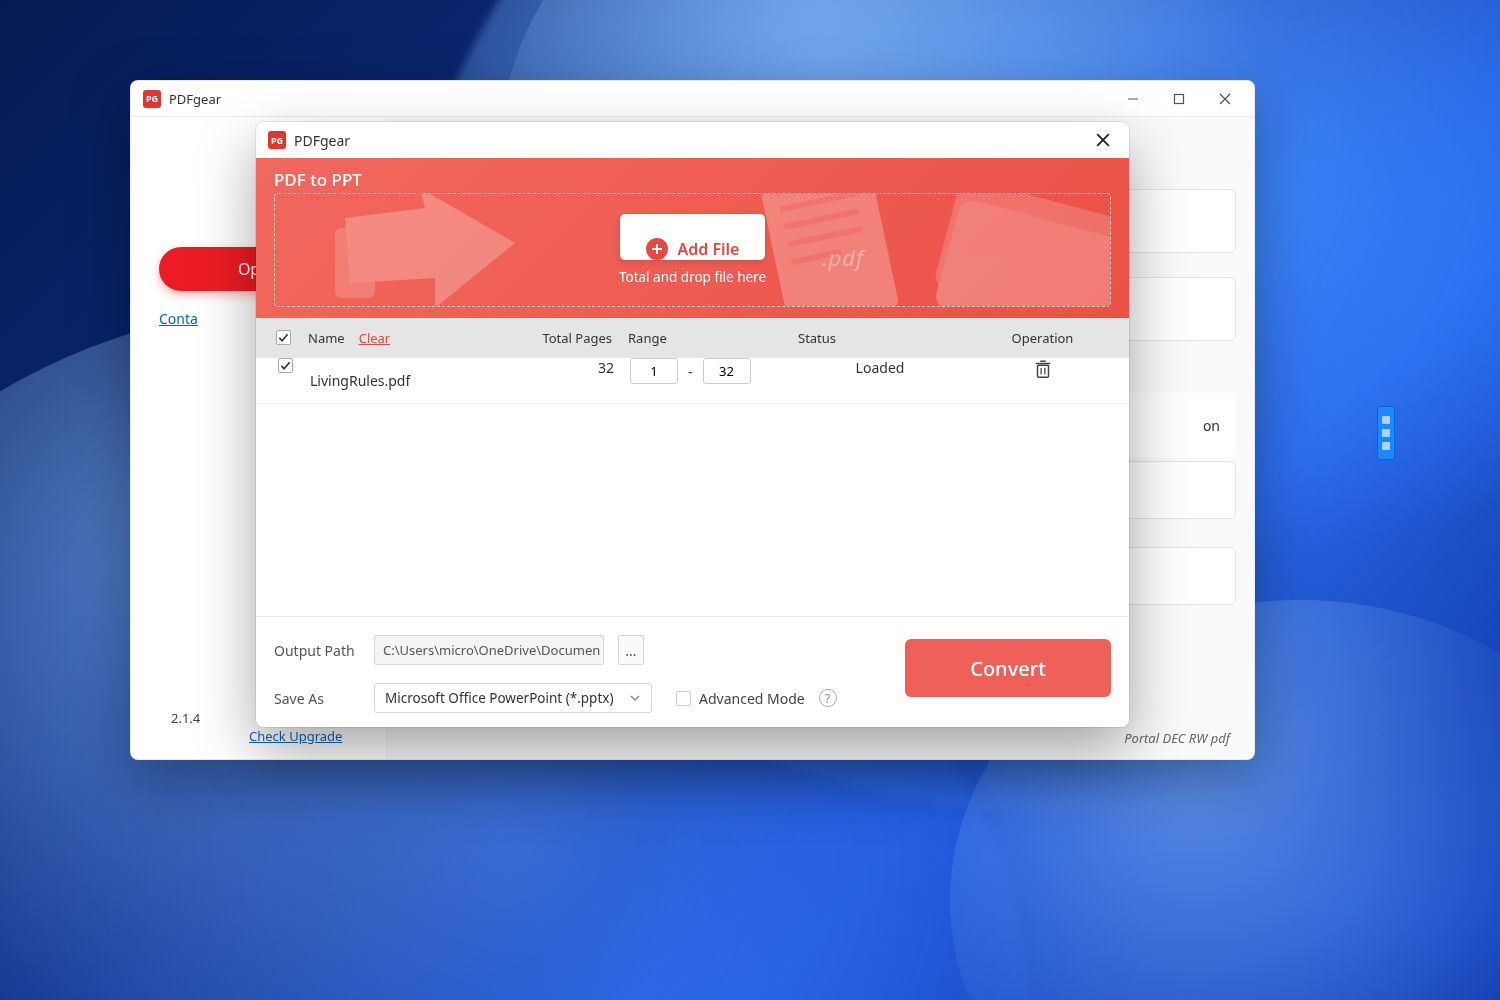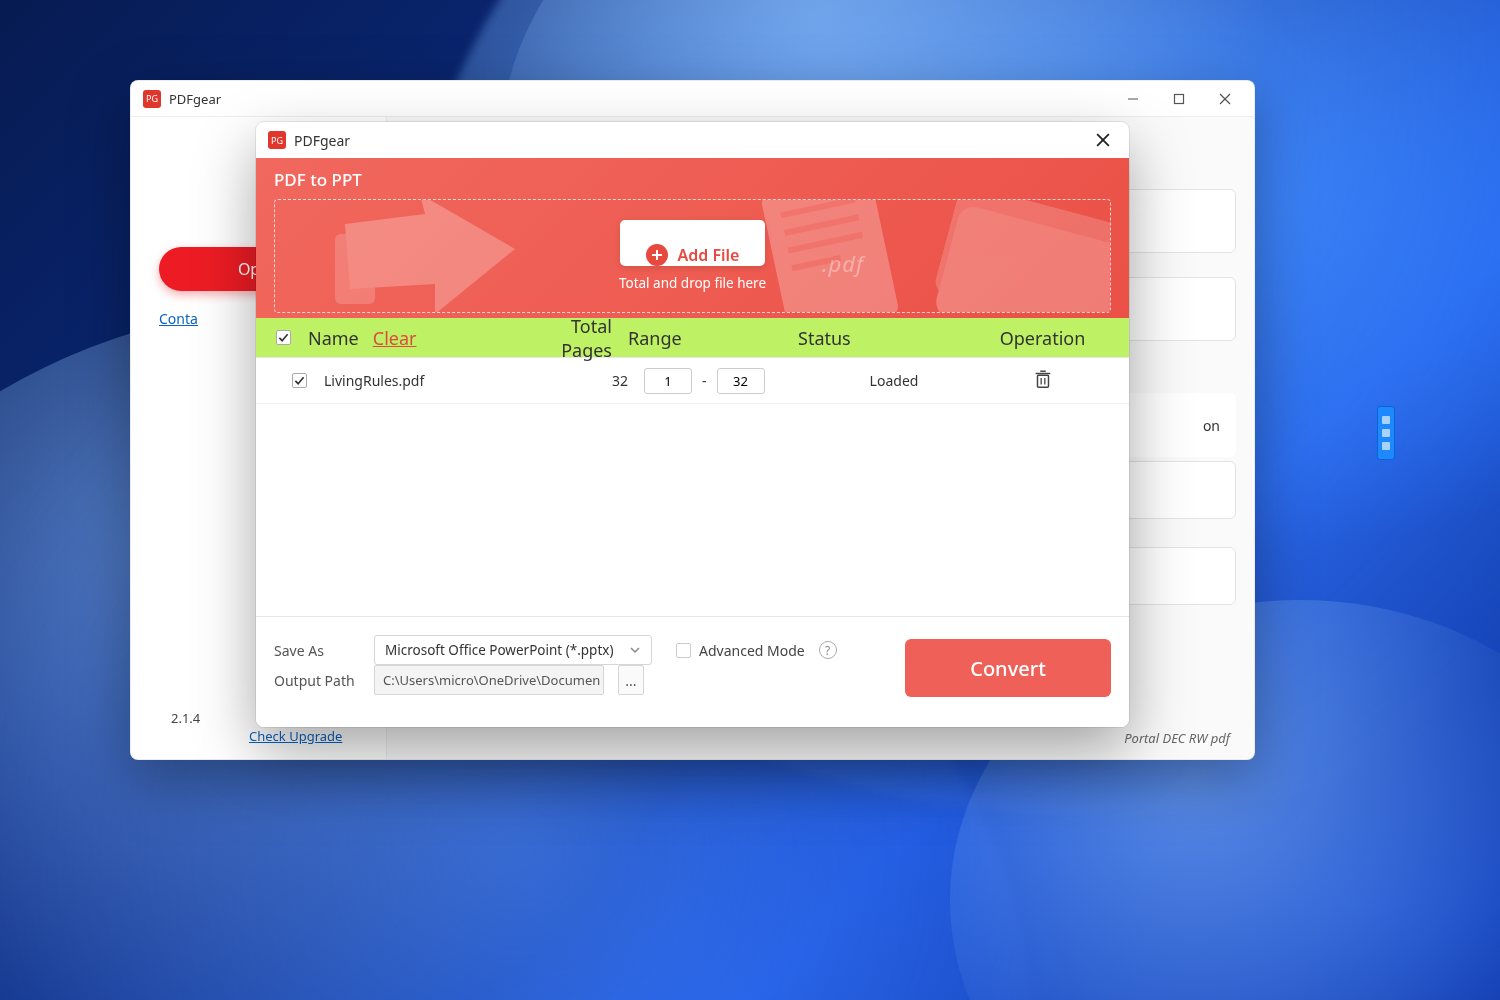--- a/index.html
+++ b/index.html
@@ -40,21 +40,21 @@
     box-shadow: 0 20px 60px rgba(0,0,0,.35);
     overflow: hidden;
     border: 1px solid rgba(0,0,0,.08);
   }
   .titlebar {
     height: 36px; display:flex; align-items:center; padding: 0 6px 0 12px;
     font-size: 13px; color:#333; border-bottom: 1px solid #eee;
   }
   .titlebar .app-icon, .modal-title .app-icon {
     width: 18px; height: 18px; background:#e0362b; border-radius:3px; margin-right:8px;
-    display:flex; align-items:center; justify-content:center; color:#fff; font-size:9px; font-weight:400;
+    display:flex; align-items:center; justify-content:center; color:#fff; font-size:9px; font-weight:700;
   }
   .winbtns { margin-left:auto; display:flex; }
   .winbtn { width:46px; height:36px; display:flex; align-items:center; justify-content:center; color:#555; }
   .winbtn svg { width:12px; height:12px; }
 
   
   .mw-body { position:absolute; top:36px; left:0; right:0; bottom:0; display:flex; }
   .mw-left {
     width: 255px; padding: 130px 28px 0 28px;
     display:flex; flex-direction:column; gap:18px;
@@ -98,21 +98,21 @@
     height:36px; display:flex; align-items:center; padding:0 8px 0 12px; font-size:14px; color:#333;
   }
   .modal-close { margin-left:auto; width:36px; height:36px; display:flex; align-items:center; justify-content:center; color:#222; cursor:pointer;}
   .modal-close svg{width:14px;height:14px;}
 
   .drop-area {
     position:relative; height:160px;
     background: linear-gradient(135deg, #f1685e 0%, #ee5a50 60%, #ea5046 100%);
     color:#fff; padding: 10px 18px 0 18px;
   }
-  .drop-area h2 { font-weight:500; font-size:17px; margin-bottom:8px; }
+  .drop-area h2 { font-weight:500; font-size:17px; margin-bottom:2px; }
   .drop-dashed {
     border:1.5px dashed rgba(255,255,255,.75); border-radius:4px;
     height:114px; display:flex; flex-direction:column; align-items:center; justify-content:center; gap:8px;
     position:relative; overflow:hidden;
   }
   
   .ghost { position:absolute; opacity:.25; }
   .ghost.arrow { left:60px; top:-6px; width:200px; height:130px; }
   .ghost.page  { right:220px; top:-20px; width:120px; height:150px; transform:rotate(-12deg);}
   .ghost.card  { right:-30px; top:6px; width:200px; height:140px; transform:rotate(15deg);}
@@ -121,35 +121,35 @@
     background:#fff; color:#e8493f; font-weight:600; font-size:16px;
     height:46px; padding:0 26px; border-radius:5px; display:flex; align-items:flex-end; gap:10px;
     box-shadow:0 2px 6px rgba(0,0,0,.12);
   }
   .plus-circ { width:22px; height:22px; background:#e8493f; border-radius:50%; display:flex; align-items:center; justify-content:center;}
   .plus-circ svg{width:12px;height:12px; color:#fff;}
   .drop-hint { font-size:13.5px; }
 
   
   .tbl-head {
-    height:40px; display:flex; align-items:center; font-size:18px; color:#333;
-    border-bottom:1px solid #e8e8e8; background:#bef264; padding:0 10px;
+    height:40px; display:flex; align-items:center; font-size:13px; color:#333;
+    border-bottom:1px solid #e8e8e8; background:#e5e5e5; padding:0 10px;
   }
   .col { padding:0 8px; }
   .col.chk   { width:34px; display:flex; justify-content:center;}
   .col.name  { flex: 0 0 230px; display:flex; align-items:center; gap:14px;}
   .col.pages { flex: 0 0 90px; text-align:right;}
   .col.range { flex: 0 0 170px;}
   .col.status{ flex: 0 0 176px;}
   .col.op    { flex: 1; text-align:center;}
   .clear-link { color:#dc4b3f; text-decoration:underline; cursor:pointer;}
 
   .row {
-    height:46px; display:flex; align-items:center; font-size:14px; color:#333;
-    border-bottom:1px solid #f1f1f1; padding:0 26px;
+    height:46px; display:flex; font-size:14px; color:#333;
+    border-bottom:1px solid #f1f1f1; padding:0 12px;
   }
   .chkbox {
     width:15px; height:15px; border:1px solid #aaa; border-radius:2px; display:flex; align-items:center; justify-content:center; background:#fff;
   }
   .chkbox svg{width:11px;height:11px;color:#333;}
   .range-inputs { display:flex; align-items:center; gap:10px;}
   .range-inputs input{
     width:48px; height:26px; border:1px solid #ccc; border-radius:3px; text-align:center; font-size:13px;
   }
   .trash { width:22px; color:#444; margin:0 auto; cursor:pointer;}
@@ -342,40 +342,40 @@
         <rect x="6" y="8" width="12" height="13" rx="1" fill="none" stroke="currentColor" stroke-width="1.6"></rect>
         <line x1="4" y1="6" x2="20" y2="6" stroke="currentColor" stroke-width="1.6"></line>
         <line x1="9" y1="3.5" x2="15" y2="3.5" stroke="currentColor" stroke-width="1.6"></line>
         <line x1="10" y1="11" x2="10" y2="18" stroke="currentColor" stroke-width="1.4"></line>
         <line x1="14" y1="11" x2="14" y2="18" stroke="currentColor" stroke-width="1.4"></line>
       </svg>
     </div>
   </div>
 
   <div class="modal-foot">
+    <div class="frow">
+      <span class="lbl">Output Path</span>
+      <div class="path-box">
+        <span>C:\Users\micro\OneDrive\Documen</span>
+      </div>
+      <div class="path-btn">
+        <span>...</span>
+      </div>
+    </div>
     <div class="frow" style="margin-bottom:0">
       <span class="lbl">Save As</span>
       <div class="select">
         <span>Microsoft Office PowerPoint (*.pptx)</span>
         <svg viewBox="0 0 12 12">
             <polyline points="2,4 6,8 10,4" fill="none" stroke="currentColor" stroke-width="1.5"></polyline>
           </svg>
       </div>
       <div class="adv">
         <div class="chkbox"></div>
         <span>Advanced Mode</span>
         <span class="help">?</span>
       </div>
     </div>
-    <div class="frow">
-      <span class="lbl">Output Path</span>
-      <div class="path-box">
-        <span>C:\Users\micro\OneDrive\Documen</span>
-      </div>
-      <div class="path-btn">
-        <span>...</span>
-      </div>
-    </div>
     <div class="convert-btn">
       <span>Convert</span>
     </div>
   </div>
 </div>
 
 </body></html>

